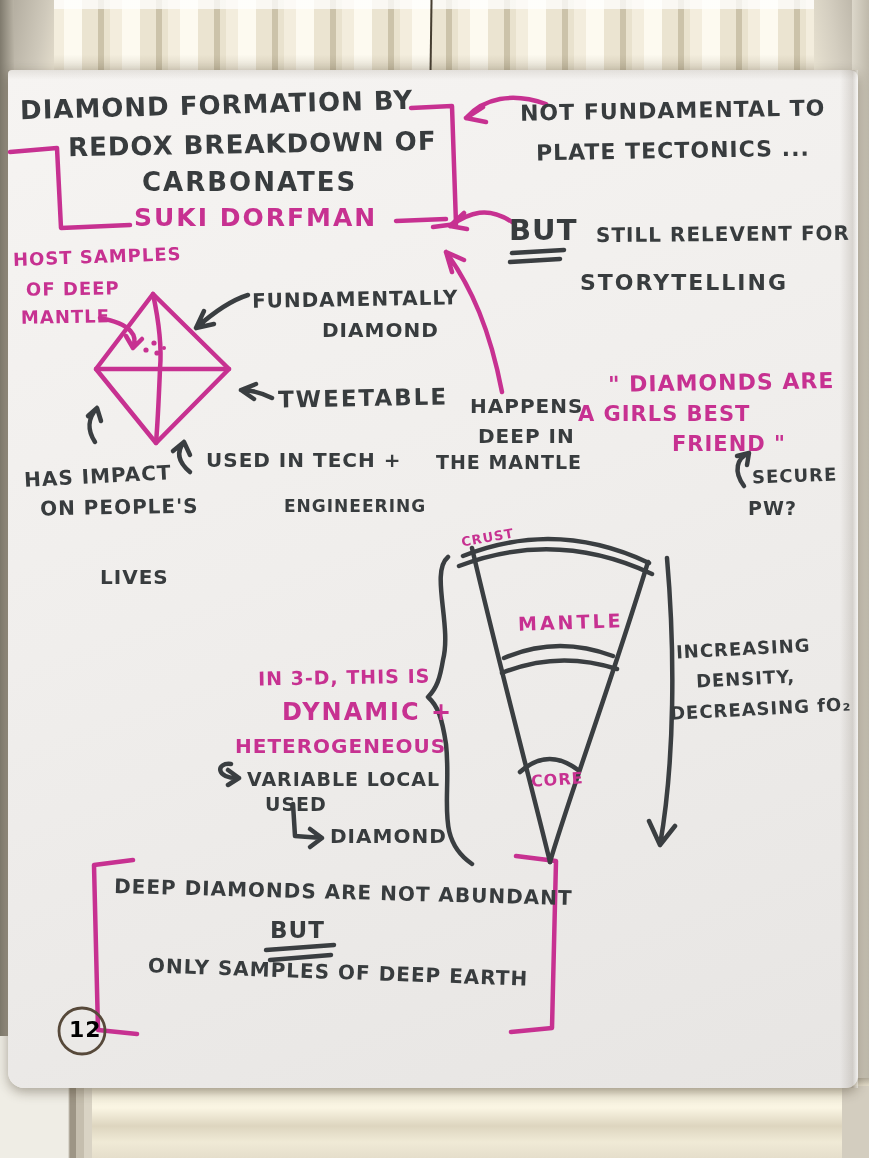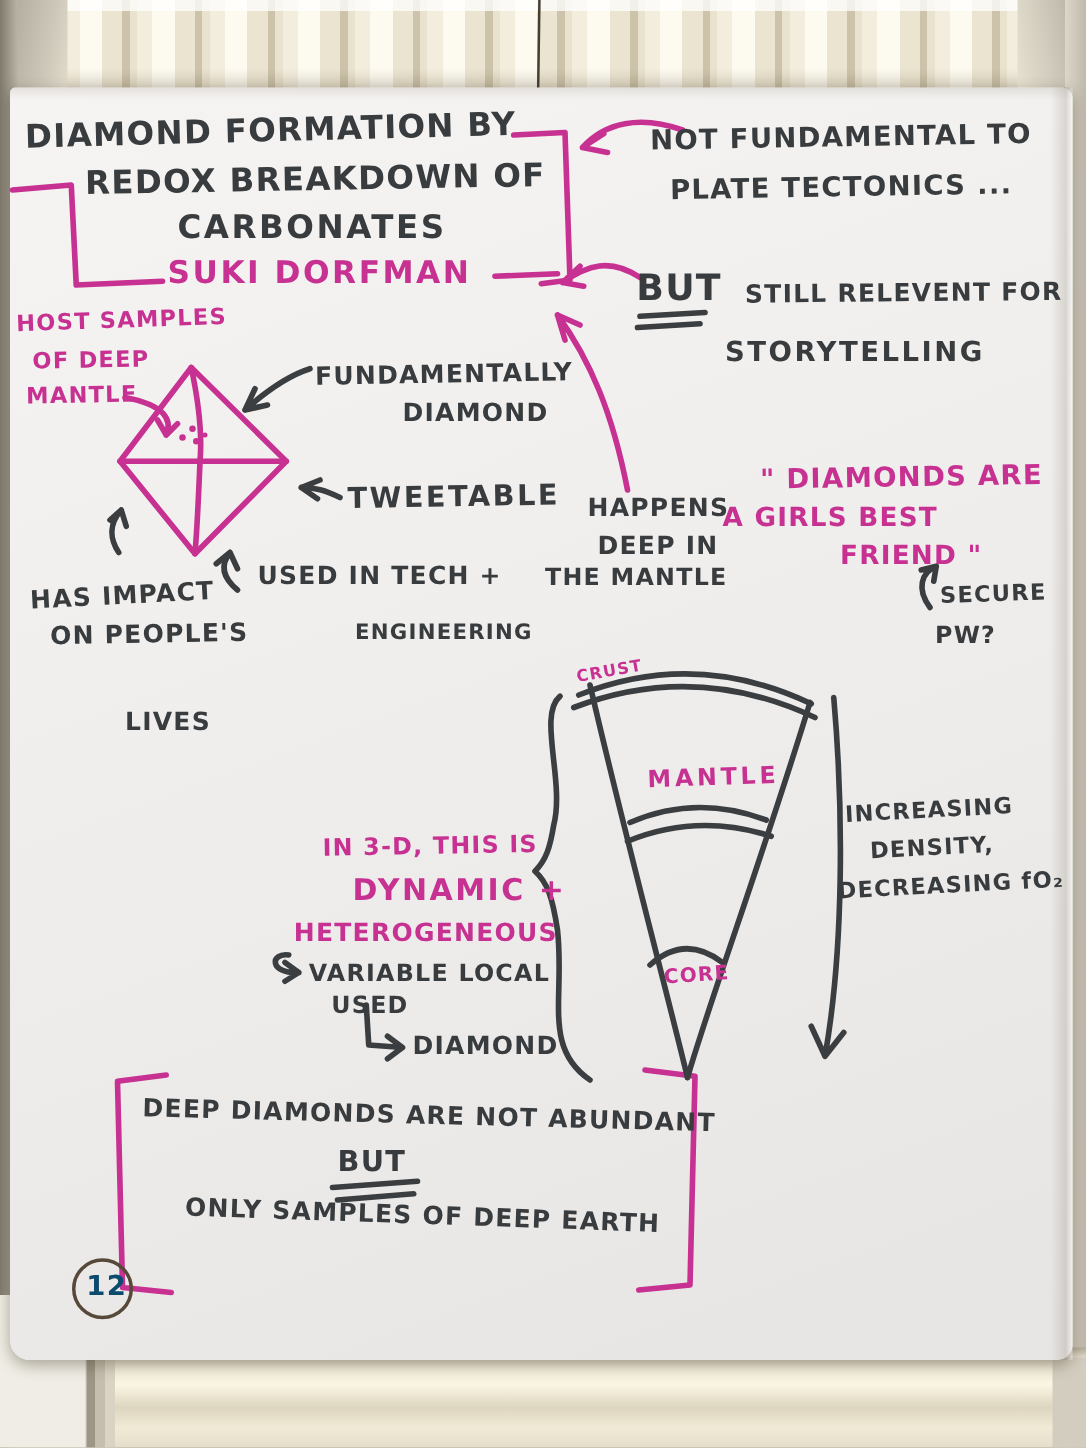--- a/index.html
+++ b/index.html
@@ -155,15 +155,15 @@
   <div class="t" style="left:265px; top:795px; font-size:19px;">USED</div>
   <div class="t" style="left:330px; top:826px; font-size:20px;">DIAMOND</div>
 
   <div class="t" style="left:676px; top:640px; font-size:18px; transform:rotate(-3deg);">INCREASING</div>
   <div class="t" style="left:696px; top:670px; font-size:18px; transform:rotate(-3deg);">DENSITY,</div>
   <div class="t" style="left:670px; top:700px; font-size:18px; transform:rotate(-3deg);">DECREASING fO₂</div>
 
   <div class="t" style="left:114px; top:882px; font-size:20px; transform:rotate(1.5deg);">DEEP DIAMONDS ARE NOT ABUNDANT</div>
   <div class="t" style="left:270px; top:919px; font-size:23px;">BUT</div>
   <div class="t" style="left:148px; top:962px; font-size:20px; transform:rotate(2deg);">ONLY SAMPLES OF DEEP EARTH</div>
-  <div class="t" style="left:69px; top:1019px; font-size:22px; color:#0c4a6e;">12</div>
+  <div class="t" style="left:69px; top:1019px; font-size:22px; color:#000000;">12</div>
 
 </div>
 
 </body></html>

